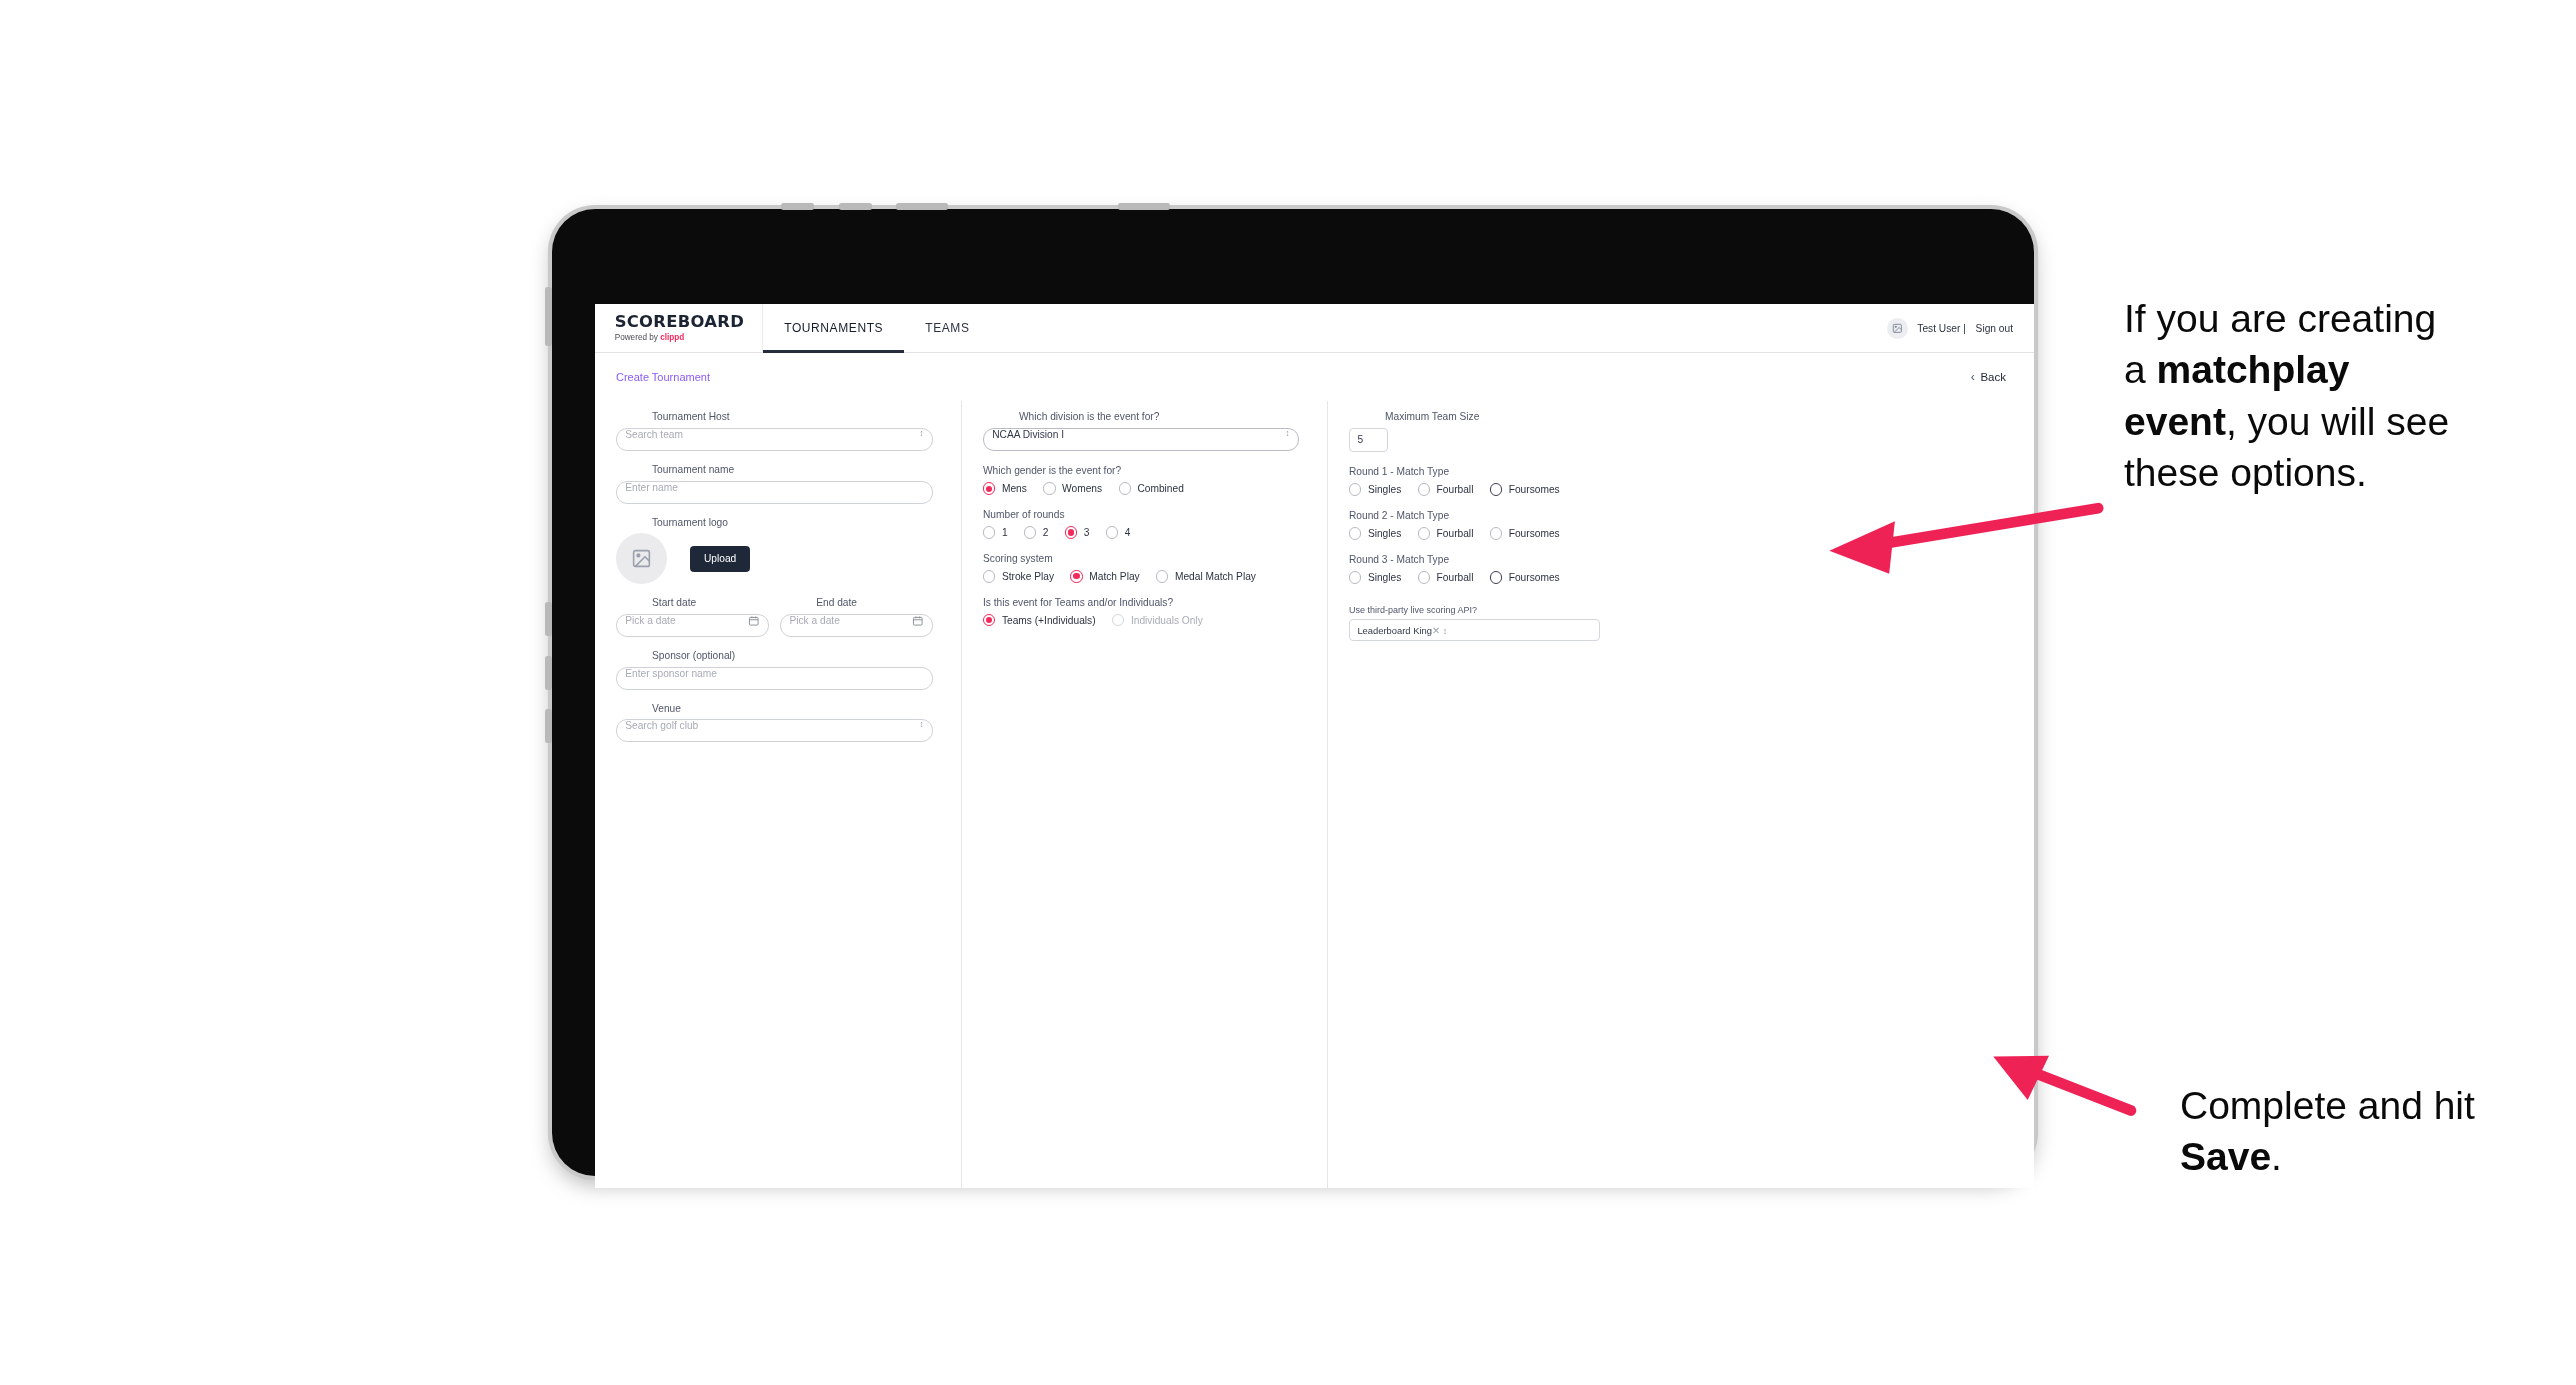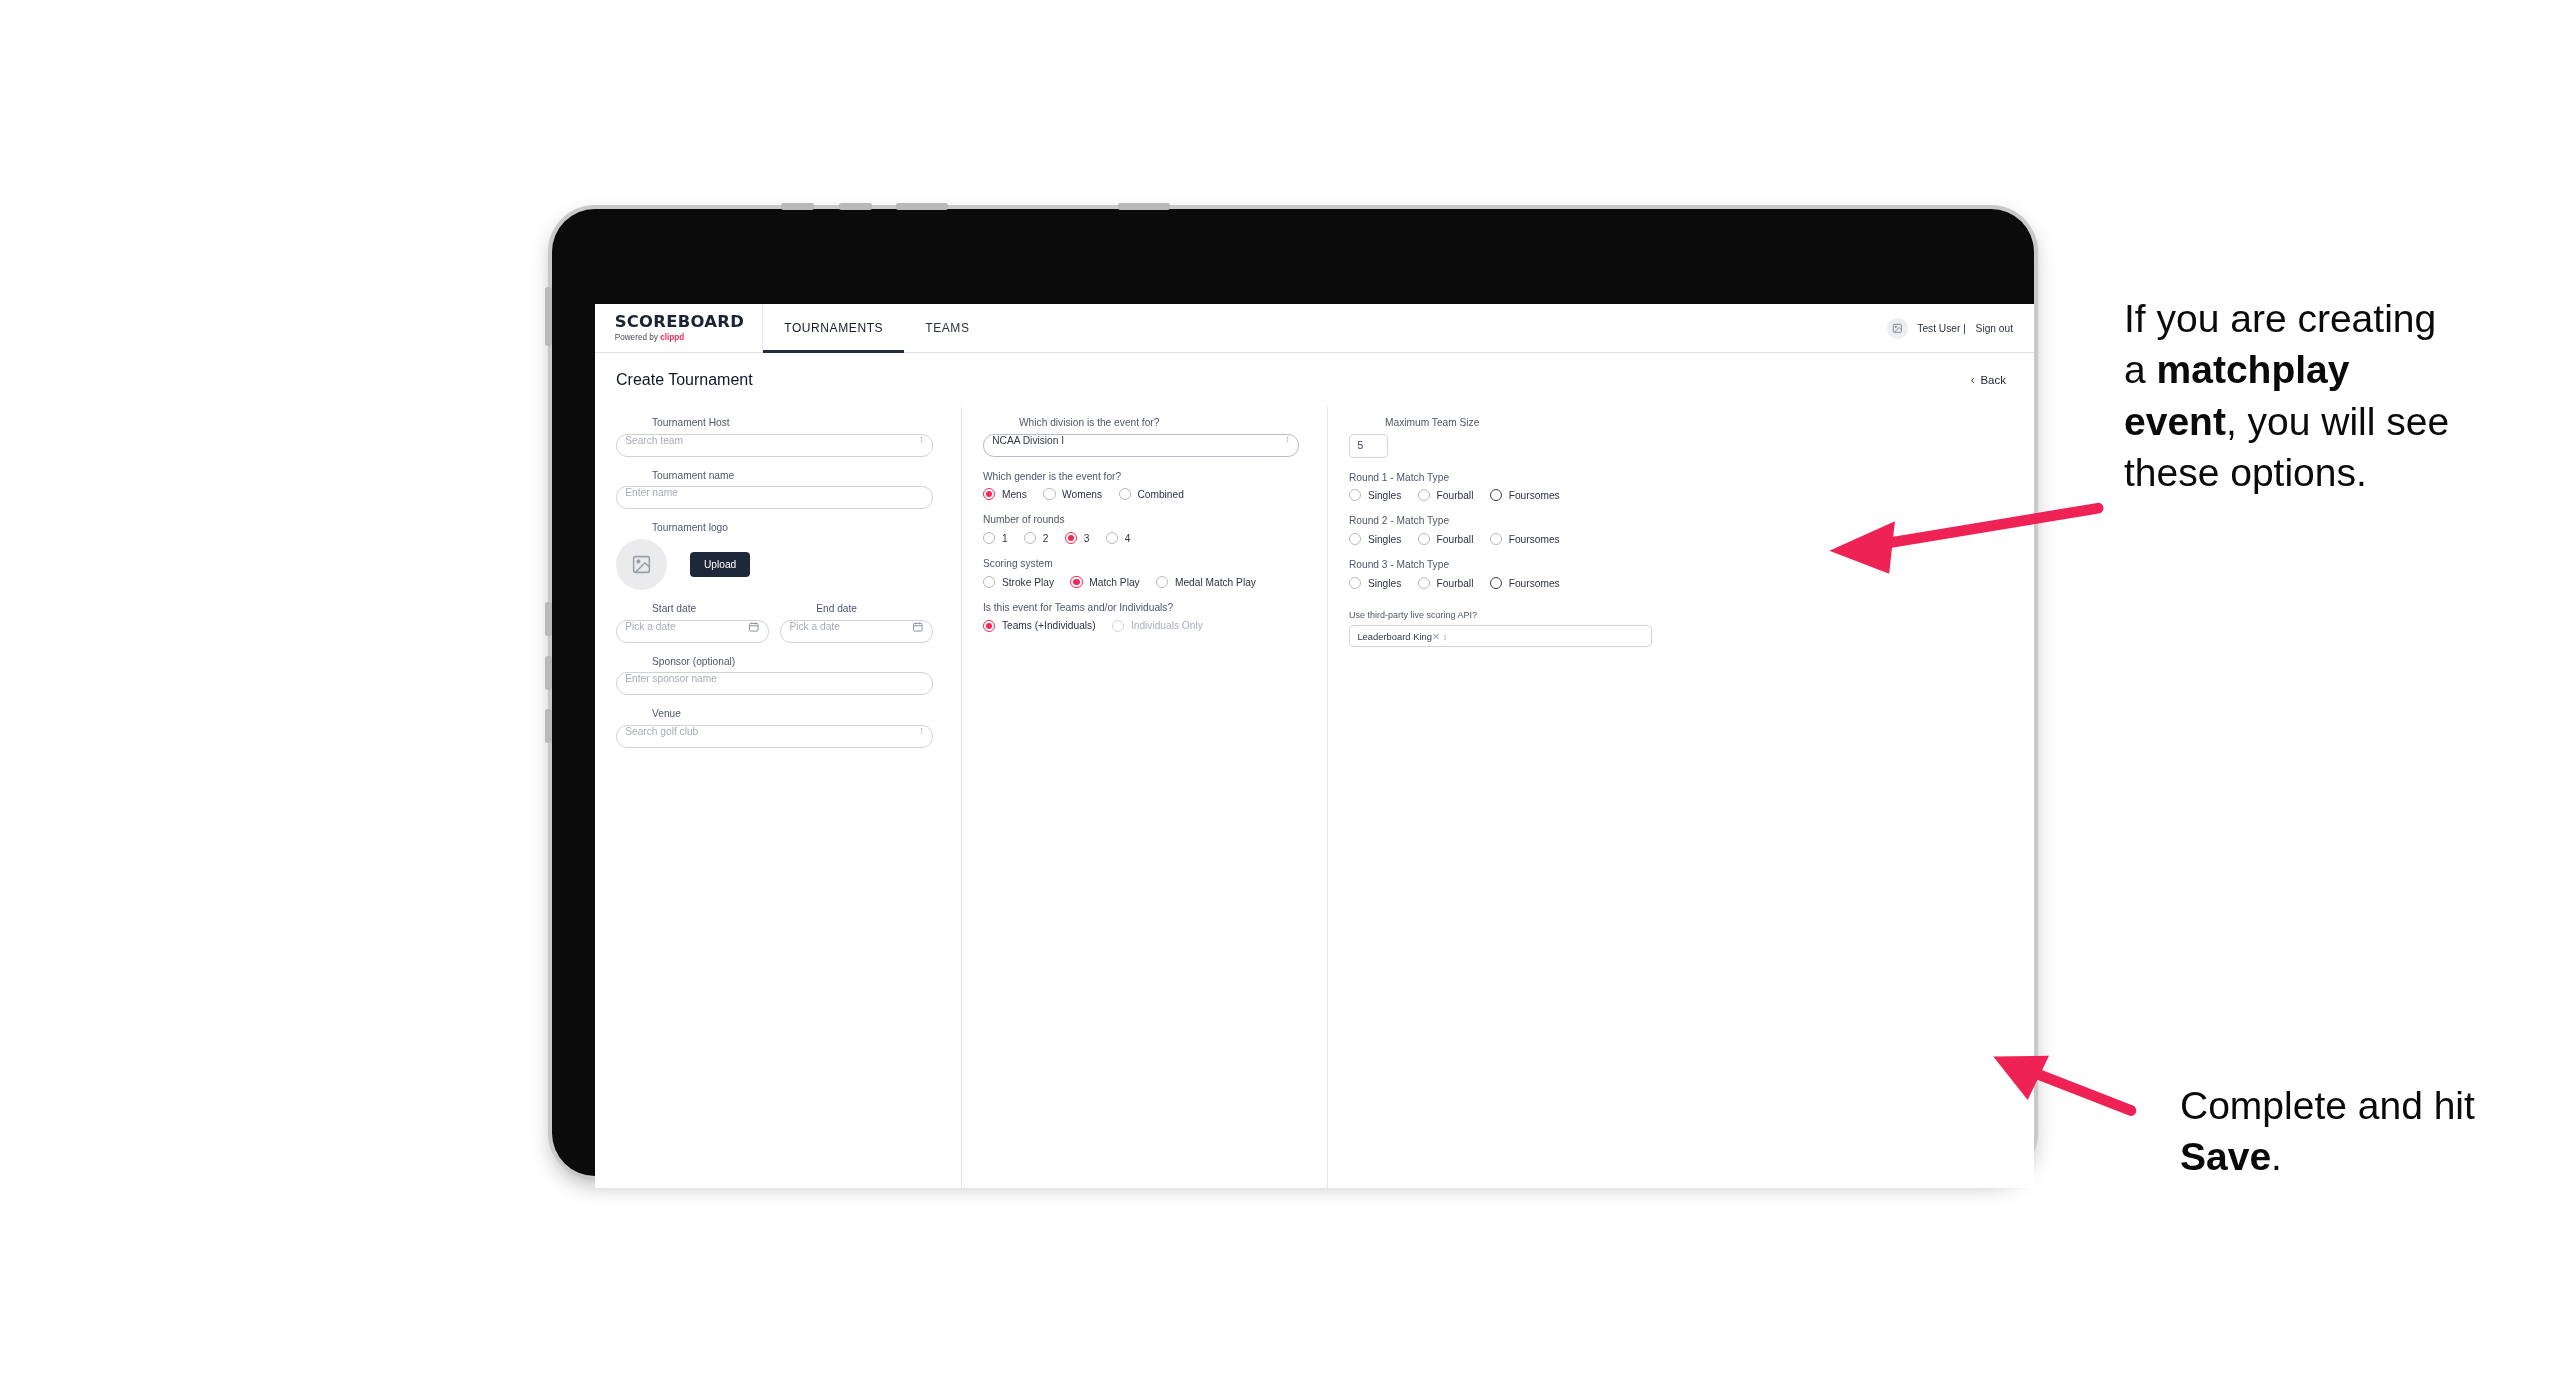--- a/index.html
+++ b/index.html
@@ -98,21 +98,21 @@
   .page {
     position: relative;
     height: calc(100% - 49px);
     background: #ffffff;
     display: flex; flex-direction: column;
   }
   .page-head {
     display: flex; align-items: center; justify-content: space-between;
     padding: 18px 28px 11.5px 21px;
   }
-  .page-title { font-size: 16px; color: #0f172a; }
+  .page-title { font-size: 11px; color: #8b5cf6; }
   .back-link {
     display: flex; align-items: center; gap: 5.7px;
     font-size: 11.5px; color: #222836; cursor: pointer;
   }
   .back-chev { font-size: 12.3px; color: #4b5263; line-height: 1; }
 
   .columns {
     flex: 1;
     display: flex;
     padding: 6.6px 0 0 0;
@@ -195,21 +195,21 @@
 
   .small-num {
     width: 39px; height: 24px;
     border: 0.8px solid #d3d6dc; border-radius: 4.1px;
     display: flex; align-items: center; padding: 0 7.4px;
     font-size: 10.2px; color: #33384a;
   }
 
   .api-label { font-size: 9px; color: #50566a; margin-bottom: 4.9px; }
   .api-input {
-    width: 303px; height: 22px;
+    width: 251px; height: 22px;
     border: 0.8px solid #d3d6dc; border-radius: 4.1px;
     display: flex; align-items: center; padding: 0 7.4px;
     font-size: 9.4px; color: #33384a;
   }
 
   
   .footer {
     border-top: 0.8px solid #e6e6ea;
     height: 51px;
     display: flex; align-items: center; justify-content: flex-end;

